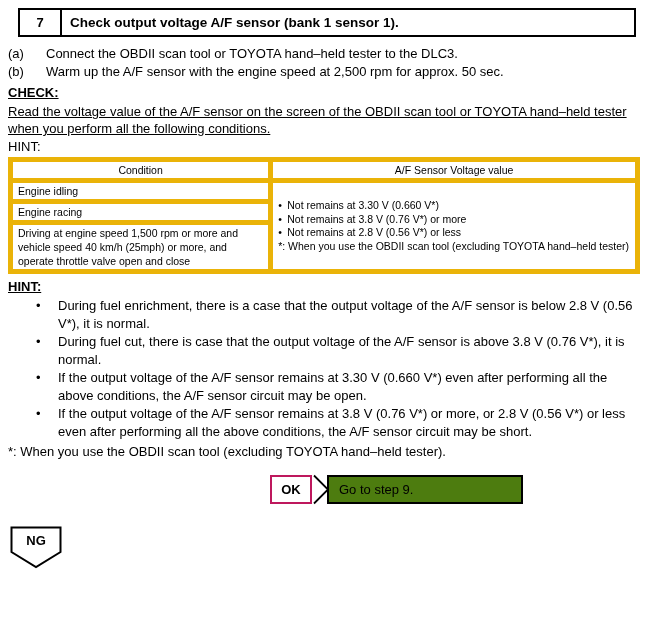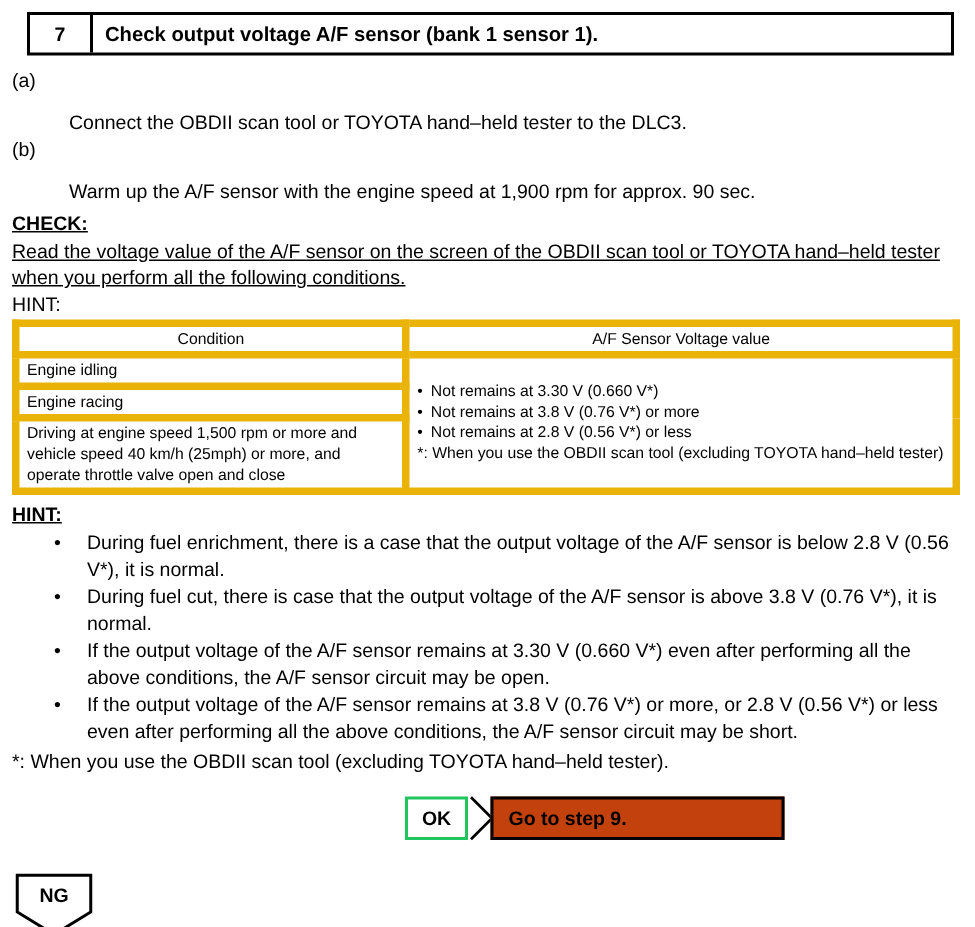--- a/index.html
+++ b/index.html
@@ -48,21 +48,21 @@
 
   .para {
     font-size: 13px; line-height: 17px;
     margin: 1px 0;
     text-decoration: underline;
   }
 
   
   .prep-item { display: flex; font-size: 13px; line-height: 18px; }
   .prep-id { flex: none; width: 38px; }
-  .prep-text { flex: 1; margin-top: 28px; }
+  .prep-text { flex: 1; }
 
   
   .ok-table {
     width: 100%;
     border-collapse: collapse;
     margin: 2px 0 4px 0;
   }
   .ok-table th, .ok-table td {
     border: 5px solid #eab308;
     font-size: 10.5px;
@@ -89,34 +89,34 @@
 
   
   .flow-row {
     display: flex; align-items: center;
     margin: 14px 0 0 262px;
     height: 30px;
   }
   .ok-box {
     flex: none;
     width: 42px; height: 29px;
-    border: 2px solid #22c55e;
+    border: 2px solid #be185d;
     display: flex; align-items: center; justify-content: center;
     font-weight: bold; font-size: 13px;
   }
   .flow-chevron { flex: none; margin: 0 0 0 1px; display: block; }
   .result-box {
     flex: none;
     width: 196px; height: 29px;
     border: 2px solid #000;
     display: flex; align-items: center;
     padding-left: 10px;
-    font-weight: bold; font-size: 13px;
+    font-weight: normal; font-size: 13px;
     margin-left: -3px;
-    background: #c2410c;
+    background: #4d7c0f;
   }
 
   
   .ng-wrap { margin: 22px 0 0 2px; }
   .ng-text { font-family: "Liberation Sans", sans-serif; font-weight: bold; font-size: 13px; }
 </style>
 </head>
 <body>
 
 <div class="page">
@@ -125,21 +125,21 @@
     <div class="step-num">7</div>
     <div class="step-title">Check output voltage A/F sensor (bank 1 sensor 1).</div>
   </div>
 
   <div class="prep-item">
     <span class="prep-id">(a)</span>
     <span class="prep-text">Connect the OBDII scan tool or TOYOTA hand–held tester to the DLC3.</span>
   </div>
   <div class="prep-item">
     <span class="prep-id">(b)</span>
-    <span class="prep-text">Warm up the A/F sensor with the engine speed at 1,900 rpm for approx. 90 sec.</span>
+    <span class="prep-text">Warm up the A/F sensor with the engine speed at 2,500 rpm for approx. 50 sec.</span>
   </div>
 
   <div class="sec-label">CHECK:</div>
   <div class="para">Read the voltage value of the A/F sensor on the screen of the OBDII scan tool or TOYOTA hand–held tester when you perform all the following conditions.</div>
   <div class="plain-label">HINT:</div>
 
   <table class="ok-table">
     <tbody>
         <tr>
       <th class="col-cond">Condition</th>

